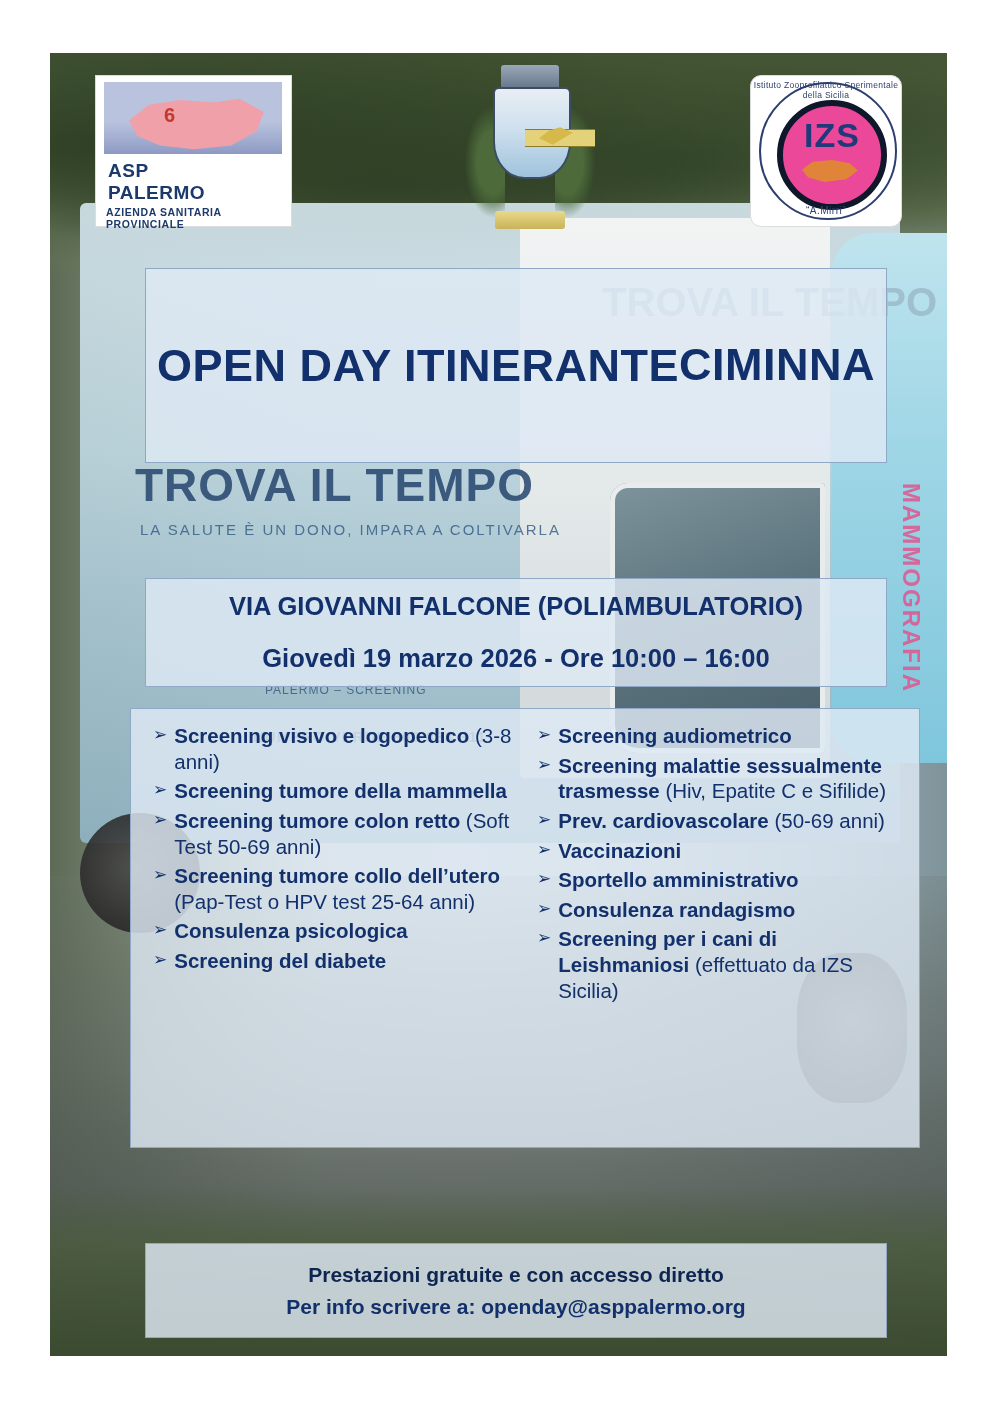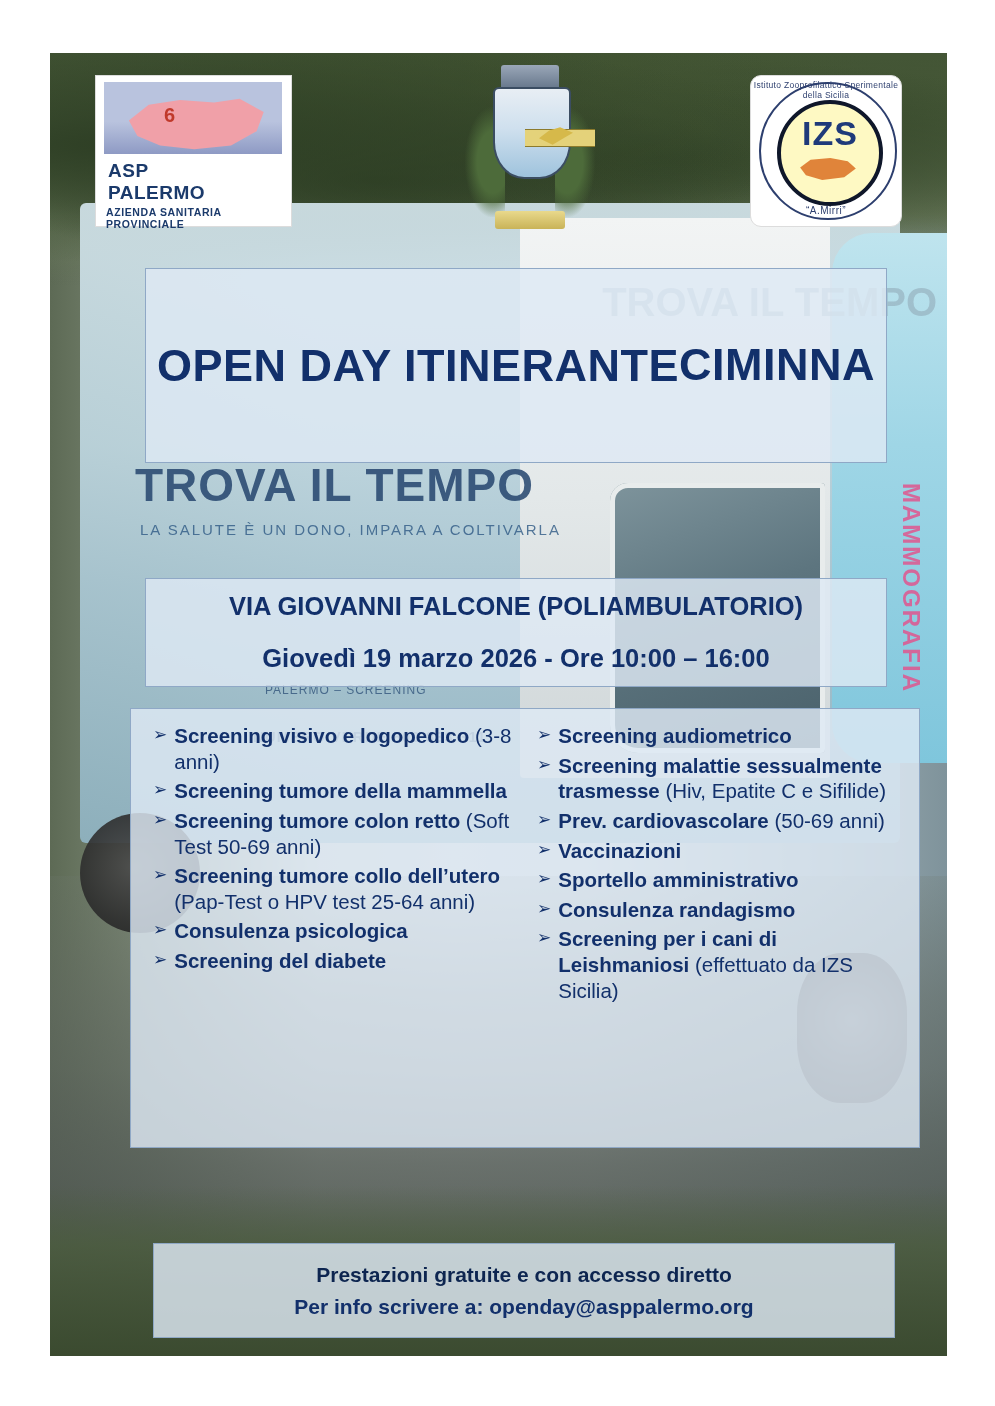--- a/index.html
+++ b/index.html
@@ -282,22 +282,22 @@
     left: 8px; top: 6px;
     width: 134px; height: 134px;
     border-radius: 50%;
     border: 2px solid #2d3f6e;
   }
   .izs-inner {
     position: absolute;
     left: 26px; top: 24px;
     width: 98px; height: 98px;
     border-radius: 50%;
-    background: #fef9c3;
-    border: 4px solid #0f172a;
+    background: #ec4899;
+    border: 6px solid #0f172a;
   }
   .izs-letters {
     position: absolute;
     left: 0; top: 10px;
     width: 98px;
     text-align: center;
     color: #1f3a7a;
     font-weight: bold;
     font-size: 34px;
     letter-spacing: 1px;
@@ -420,21 +420,20 @@
   }
 
   .panel-footer {
     left: 95px; top: 1190px;
     width: 740px; height: 93px;
     display: flex;
     flex-direction: column;
     align-items: center;
     justify-content: center;
     gap: 8px;
-    margin-left: 8px;
   }
   .foot1 {
     color: #0d2550;
     font-weight: bold;
     font-size: 21px;
     text-align: center;
   }
   .foot2 {
     color: #12306b;
     font-weight: bold;

